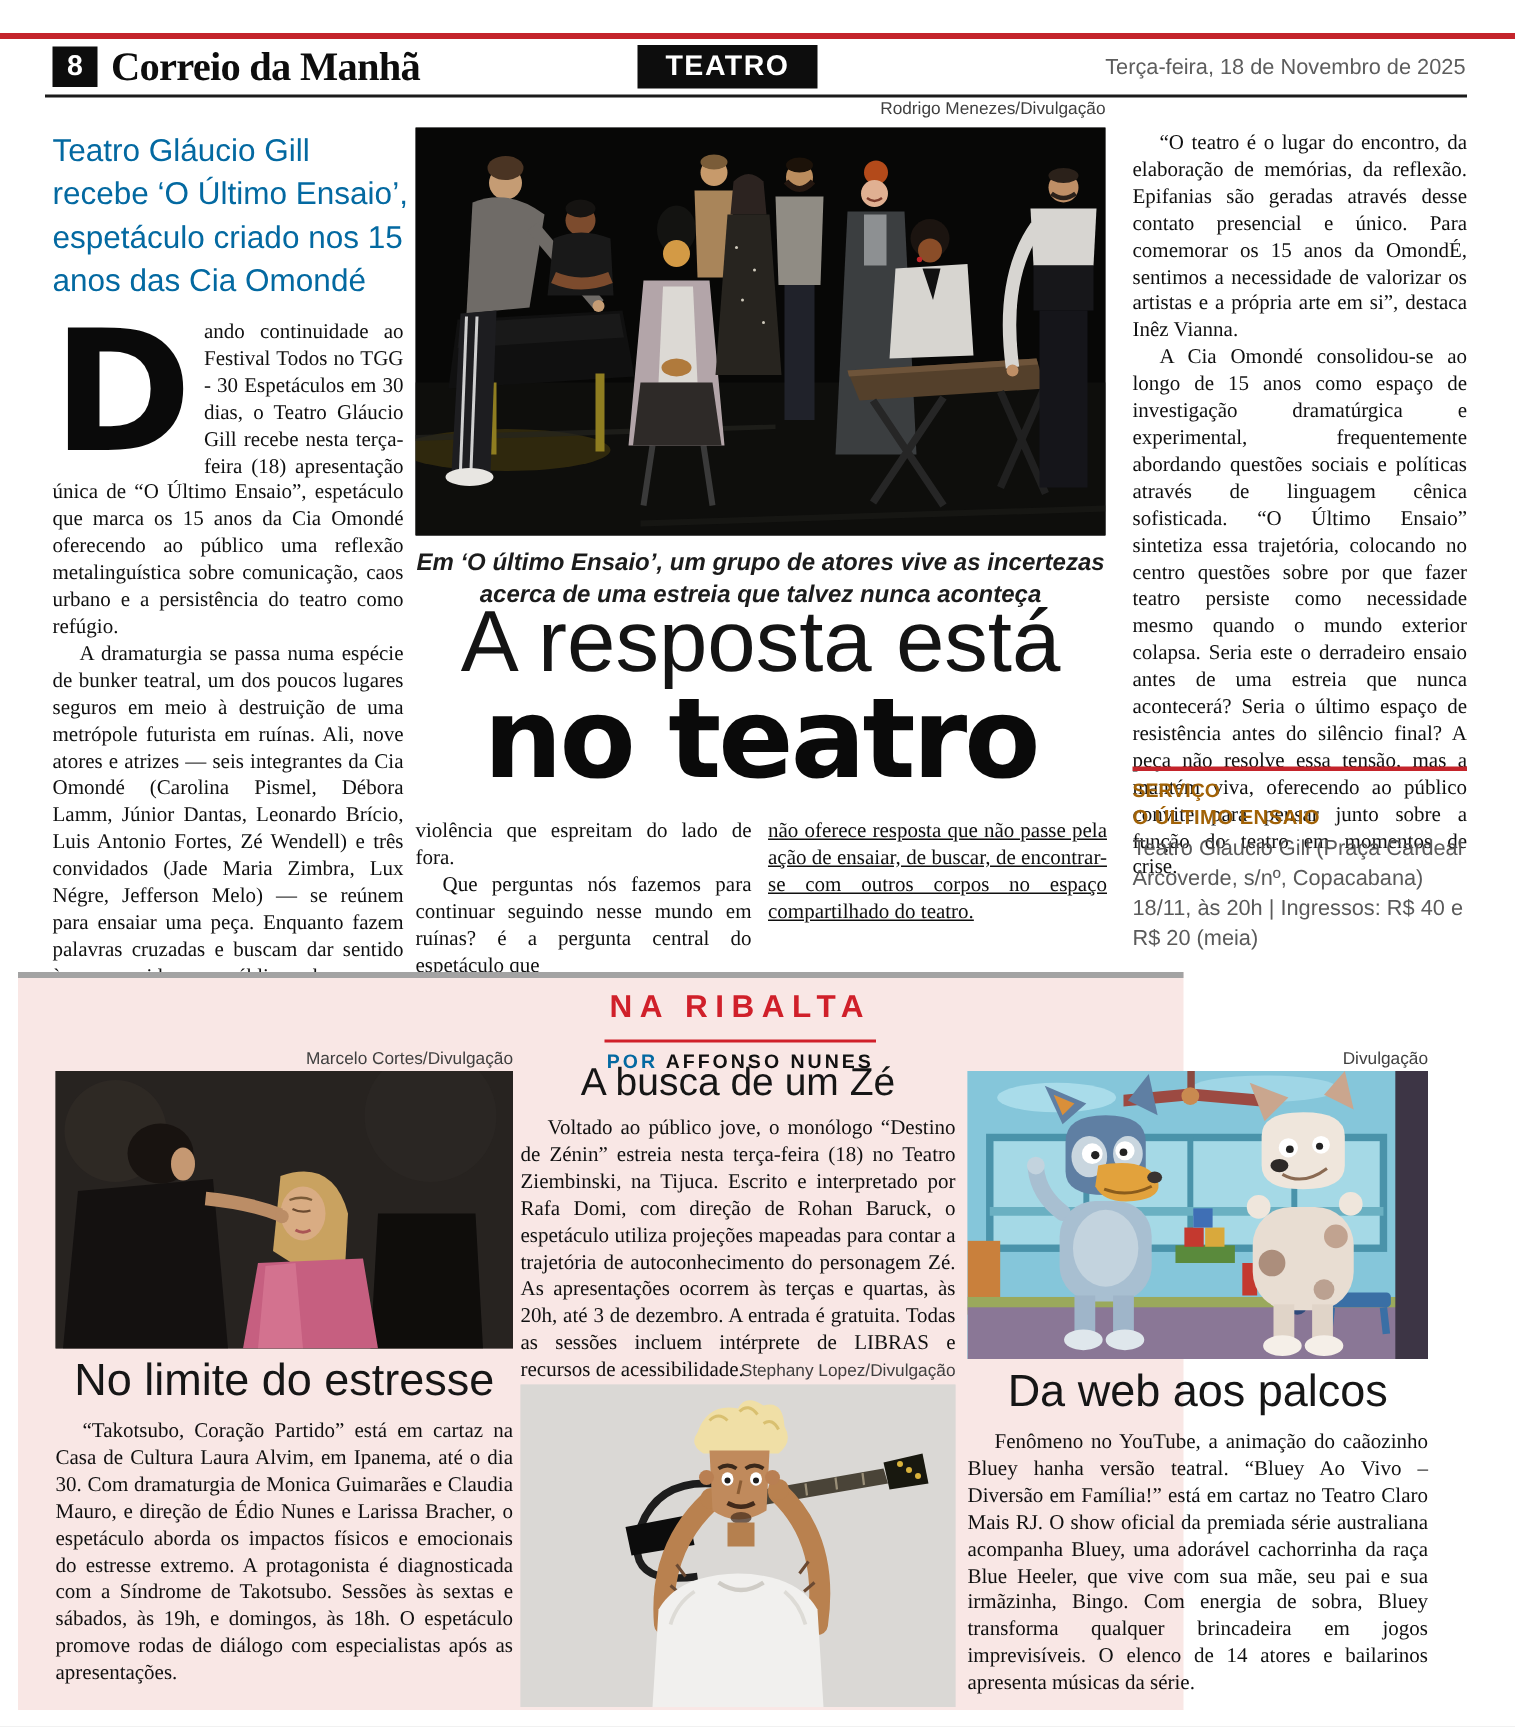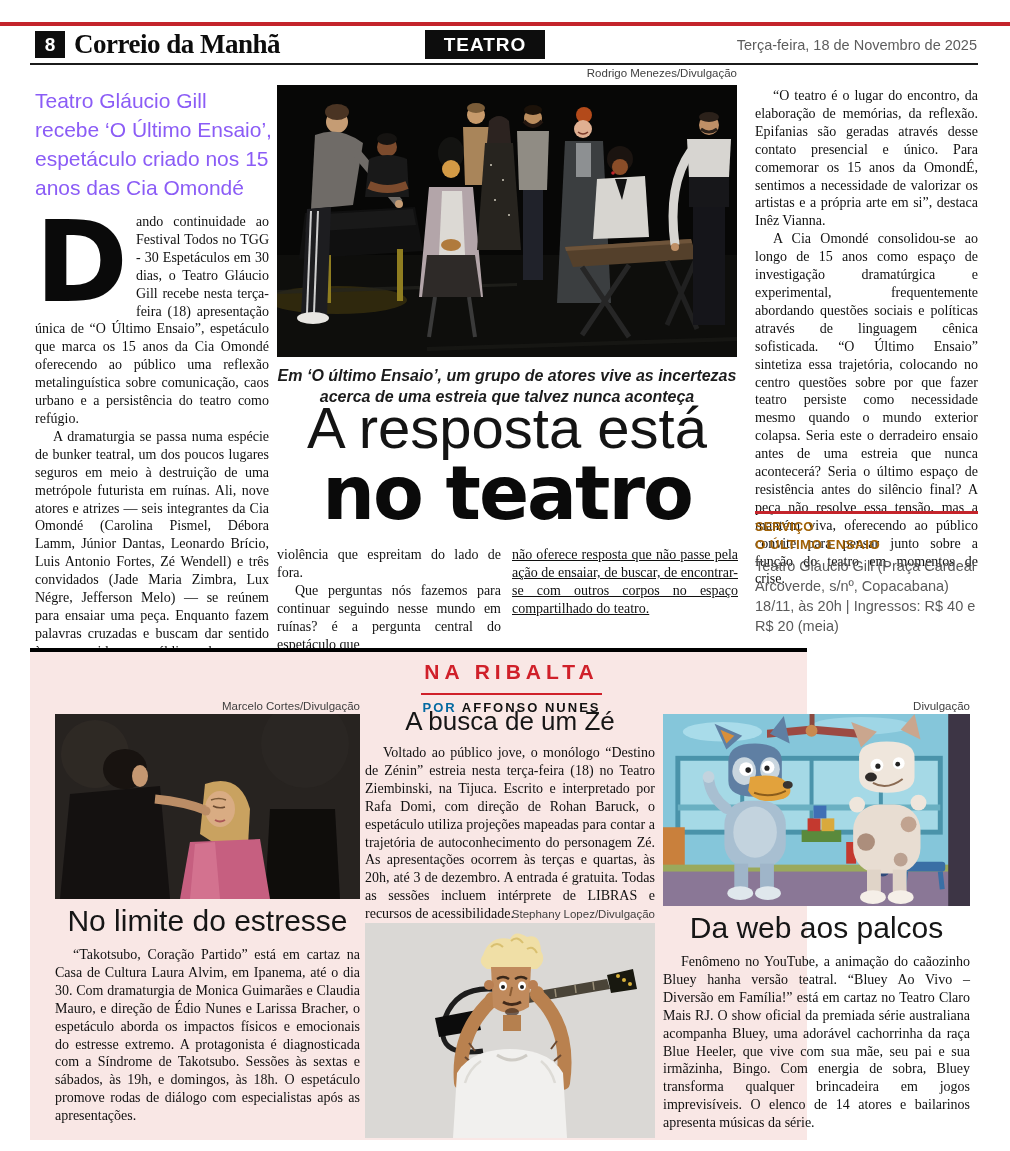--- a/index.html
+++ b/index.html
@@ -10,21 +10,21 @@
   #topline{left:0;top:22px;width:1010px;height:4px;background:#c4242b;}
   #pgnum{left:35px;top:31px;width:30px;height:27px;background:#0d0d0d;color:#fff;
          font:700 19px/27px "Liberation Sans",sans-serif;text-align:center;}
   #nameplate{left:74px;top:29px;font-family:Liberation Serif, serif;font-weight:700;
          font-size:27px;letter-spacing:-0.5px;color:#0d0d0d;}
   #sectionbox{left:425px;top:30px;width:120px;height:29px;background:#0d0d0d;color:#fff;
          font:700 19px/29px "Liberation Sans",sans-serif;text-align:center;letter-spacing:1px;}
   #dateline{right:33px;top:37px;font-size:14.5px;color:#5d5d5d;}
   #headrule{left:30px;top:63px;width:948px;height:1.5px;background:#1b1b1b;}
   
-  #standfirst{left:35px;top:86px;width:240px;font-size:21px;line-height:29px;color:#8b5cf6;}
+  #standfirst{left:35px;top:86px;width:240px;font-size:21px;line-height:29px;color:#0369a1;}
   .serif{font-family:"Liberation Serif",serif;font-size:14px;line-height:17.9px;
          text-align:justify;color:#101010;}
   #leftcol{left:35px;top:213px;width:234px;}
   #leftcol p{margin:0;}
   #leftcol p + p{text-indent:18px;}
   .dropcap{float:left;font-family:"DejaVu Sans",sans-serif;font-weight:800;
          font-size:112px;line-height:90px;padding:4px 8px 0 0;color:#0a0a0a;}
   
   #main-credit{left:277px;top:67px;width:460px;text-align:right;font-size:11.5px;color:#3f3f3f;}
   #main-photo{left:277px;top:85px;width:460px;height:272px;background:#070706;}
@@ -41,22 +41,22 @@
   #col2 p + p{text-indent:18px;}
   
   #rightcol{left:755px;top:87px;width:223px;}
   #rightcol p{margin:0;text-indent:18px;}
   #service-rule{left:755px;top:511px;width:223px;height:3px;background:#c4242b;}
   #service{left:755px;top:519px;width:234px;}
   .svc-title{font-weight:700;font-size:13px;color:#a16207;margin-bottom:3px;}
   .svc-show{font-weight:700;font-size:13.5px;letter-spacing:.3px;color:#a16207;margin-bottom:4px;}
   .svc-line{font-size:14.5px;line-height:20px;color:#5a5a5a;}
   
-  #panel{left:30px;top:648px;width:777px;height:492px;background:#f9e7e5;
-         border-top:4px solid #000000;box-sizing:border-box;}
+  #panel{left:12px;top:648px;width:777px;height:492px;background:#f9e7e5;
+         border-top:4px solid #a3a3a3;box-sizing:border-box;}
   #rib-title{left:0;top:8px;width:963px;text-align:center;color:#d0202a;font-weight:700;
          font-size:21px;letter-spacing:5px;}
   #rib-rule{left:391px;top:41px;width:181px;height:2px;background:#d0202a;}
   #rib-byline{left:0;top:48px;width:963px;text-align:center;font-weight:700;
          font-size:13px;letter-spacing:2px;color:#111;}
   #rib-byline .por{color:#0369a1;font-weight:600;}
   .credit{font-size:11.5px;color:#3f3f3f;text-align:right;}
   .sub-headline{font-weight:500;text-align:center;color:#161616;}
   
   #rl-credit{left:25px;top:48px;width:305px;}

